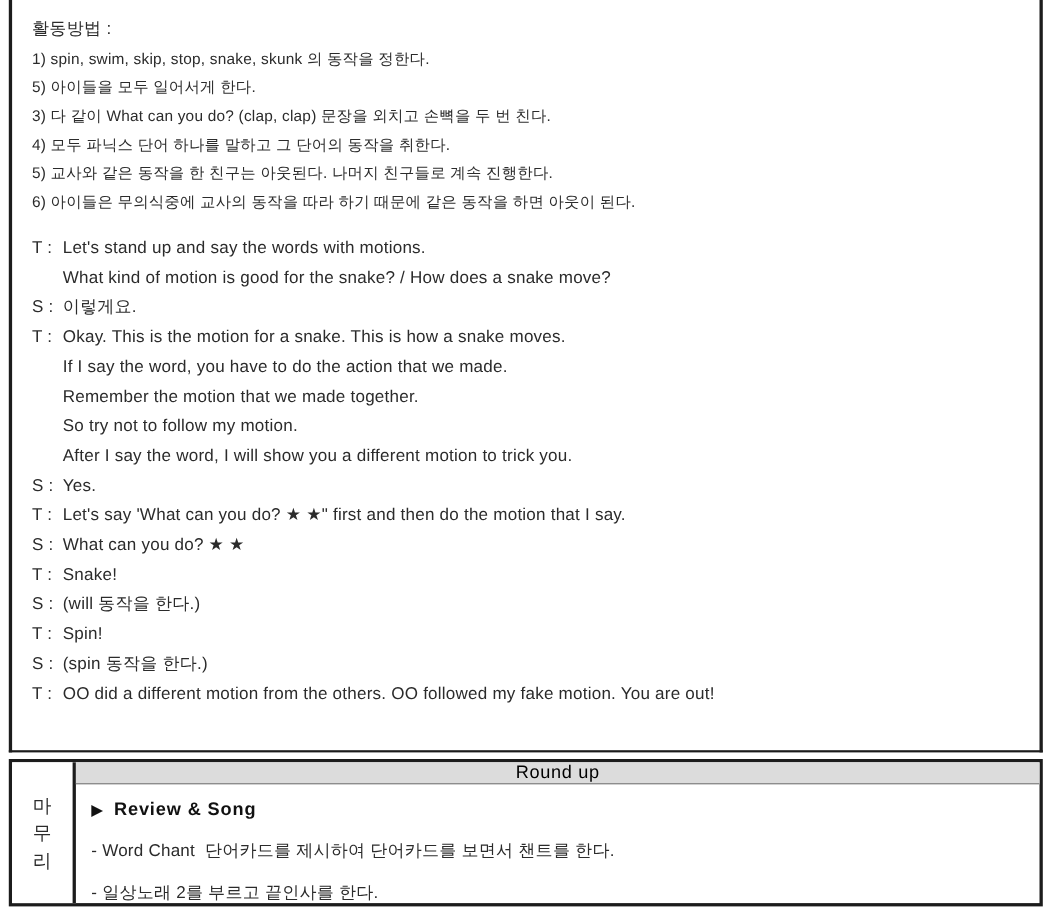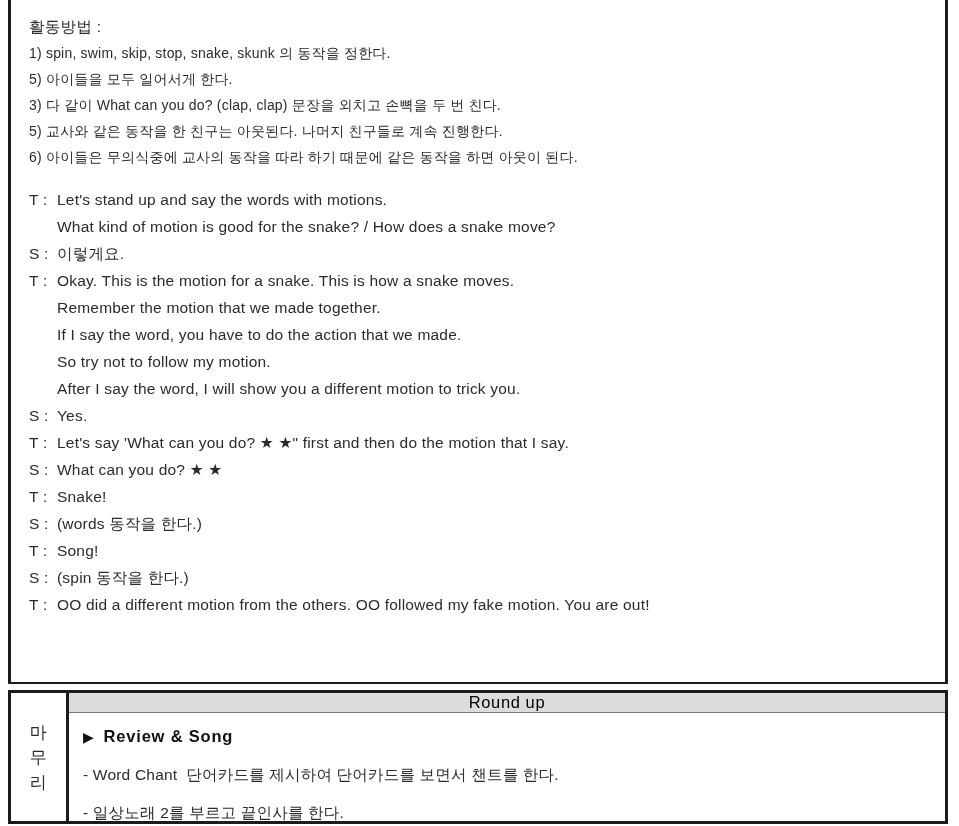--- a/index.html
+++ b/index.html
@@ -166,20 +166,21 @@
 <div class="page">
 
   <div class="activity-section">
     <div class="activity-inner">
 
       <div class="act-title">활동방법 :</div>
 
       <div class="act-item">1) spin, swim, skip, stop, snake, skunk 의 동작을 정한다.</div>
       <div class="act-item">5) 아이들을 모두 일어서게 한다.</div>
       <div class="act-item">3) 다 같이 What can you do? (clap, clap) 문장을 외치고 손뼉을 두 번 친다.</div>
+      <div class="act-item">4) 모두 파닉스 단어 하나를 말하고 그 단어의 동작을 취한다.</div>
       <div class="act-item">5) 교사와 같은 동작을 한 친구는 아웃된다. 나머지 친구들로 계속 진행한다.</div>
       <div class="act-item">6) 아이들은 무의식중에 교사의 동작을 따라 하기 때문에 같은 동작을 하면 아웃이 된다.</div>
 
       <div class="dialogue">
 
         <div class="dlg-row">
           <span class="dlg-spk">T :</span>
           <span class="dlg-txt">Let's stand up and say the words with motions.</span>
         </div>
 
@@ -193,30 +194,30 @@
           <span class="dlg-txt">이렇게요.</span>
         </div>
 
         <div class="dlg-row">
           <span class="dlg-spk">T :</span>
           <span class="dlg-txt">Okay. This is the motion for a snake. This is how a snake moves.</span>
         </div>
 
         <div class="dlg-row cont">
           <span class="dlg-spk">T :</span>
+          <span class="dlg-txt">If I say the word, you have to do the action that we made.</span>
+        </div>
+
+        <div class="dlg-row cont">
+          <span class="dlg-spk">T :</span>
           <span class="dlg-txt">Remember the motion that we made together.</span>
         </div>
 
         <div class="dlg-row cont">
           <span class="dlg-spk">T :</span>
-          <span class="dlg-txt">If I say the word, you have to do the action that we made.</span>
-        </div>
-
-        <div class="dlg-row cont">
-          <span class="dlg-spk">T :</span>
           <span class="dlg-txt">So try not to follow my motion.</span>
         </div>
 
         <div class="dlg-row cont">
           <span class="dlg-spk">T :</span>
           <span class="dlg-txt">After I say the word, I will show you a different motion to trick you.</span>
         </div>
 
         <div class="dlg-row">
           <span class="dlg-spk">S :</span>
@@ -233,26 +234,26 @@
           <span class="dlg-txt">What can you do? ★ ★</span>
         </div>
 
         <div class="dlg-row">
           <span class="dlg-spk">T :</span>
           <span class="dlg-txt">Snake!</span>
         </div>
 
         <div class="dlg-row">
           <span class="dlg-spk">S :</span>
-          <span class="dlg-txt">(words 동작을 한다.)</span>
-        </div>
-
-        <div class="dlg-row">
-          <span class="dlg-spk">T :</span>
-          <span class="dlg-txt">Song!</span>
+          <span class="dlg-txt">(will 동작을 한다.)</span>
+        </div>
+
+        <div class="dlg-row">
+          <span class="dlg-spk">T :</span>
+          <span class="dlg-txt">Spin!</span>
         </div>
 
         <div class="dlg-row">
           <span class="dlg-spk">S :</span>
           <span class="dlg-txt">(spin 동작을 한다.)</span>
         </div>
 
         <div class="dlg-row">
           <span class="dlg-spk">T :</span>
           <span class="dlg-txt">OO did a different motion from the others. OO followed my fake motion. You are out!</span>

